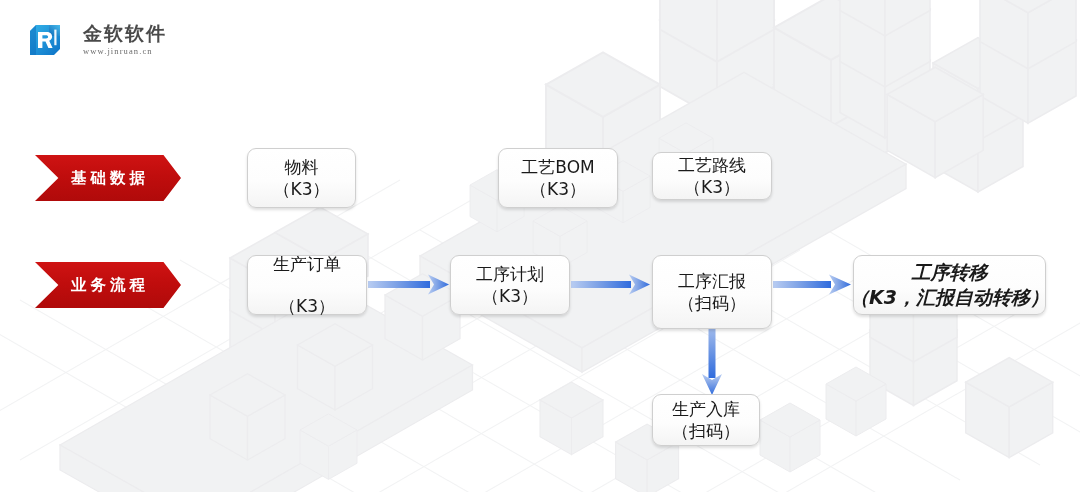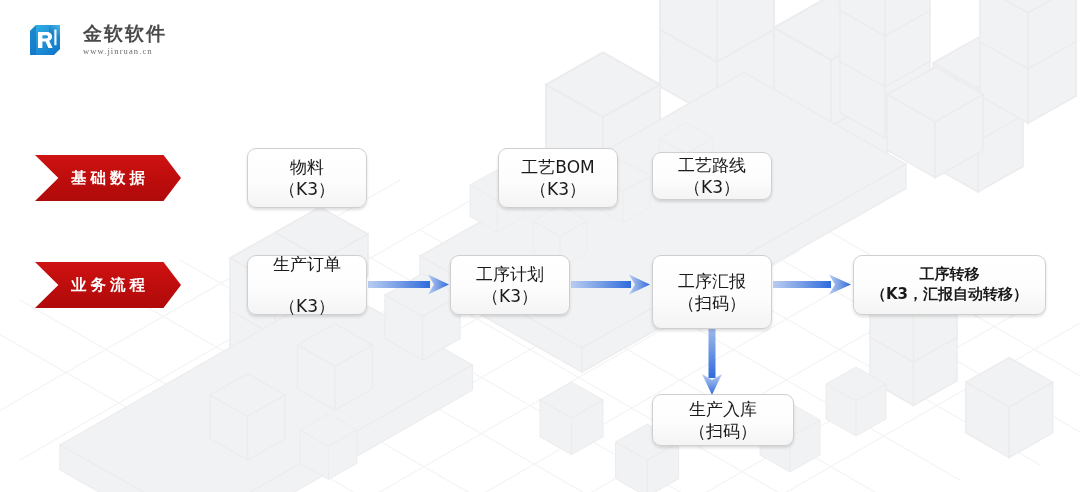--- a/index.html
+++ b/index.html
@@ -61,31 +61,31 @@
     box-shadow:0 2px 3px rgba(0,0,0,.13);
     display:flex;flex-direction:column;
     align-items:center;justify-content:center;
     color:#1a1a1a;
     text-align:center;
     font-family:"DejaVu Sans","Liberation Sans",sans-serif;
     line-height:1.32;
   }
   .node .l1,.node .l2{display:block;white-space:nowrap;}
   .node.plain{font-size:17px;font-weight:normal;}
-  .node.bold{font-size:15px;font-weight:bold;}
-
-  #node-material   {left:247px;top:148px;width:120px;height:60px;}
+  .node.bold{font-size:19px;font-weight:bold;font-style:italic;}
+
+  #node-material   {left:247px;top:148px;width:109px;height:60px;}
   #node-bom        {left:450px;top:148px;width:120px;height:60px;margin-left:48px;}
   #node-route      {left:652px;top:152px;width:120px;height:48px;}
 
   #node-order      {left:247px;top:255px;width:120px;height:60px;gap:19px;}
   #node-plan       {left:450px;top:255px;width:120px;height:60px;}
   #node-report     {left:652px;top:255px;width:120px;height:74px;}
   #node-transfer   {left:853px;top:255px;width:193px;height:60px;}
-  #node-stockin    {left:652px;top:394px;width:142px;height:52px;}
+  #node-stockin    {left:652px;top:394px;width:108px;height:52px;}
 
   
   #connectors{position:absolute;inset:0;pointer-events:none;}
   #connectors svg{display:block;width:1080px;height:492px;}
 </style>
 </head>
 <body>
 
 <div id="stage">
 

